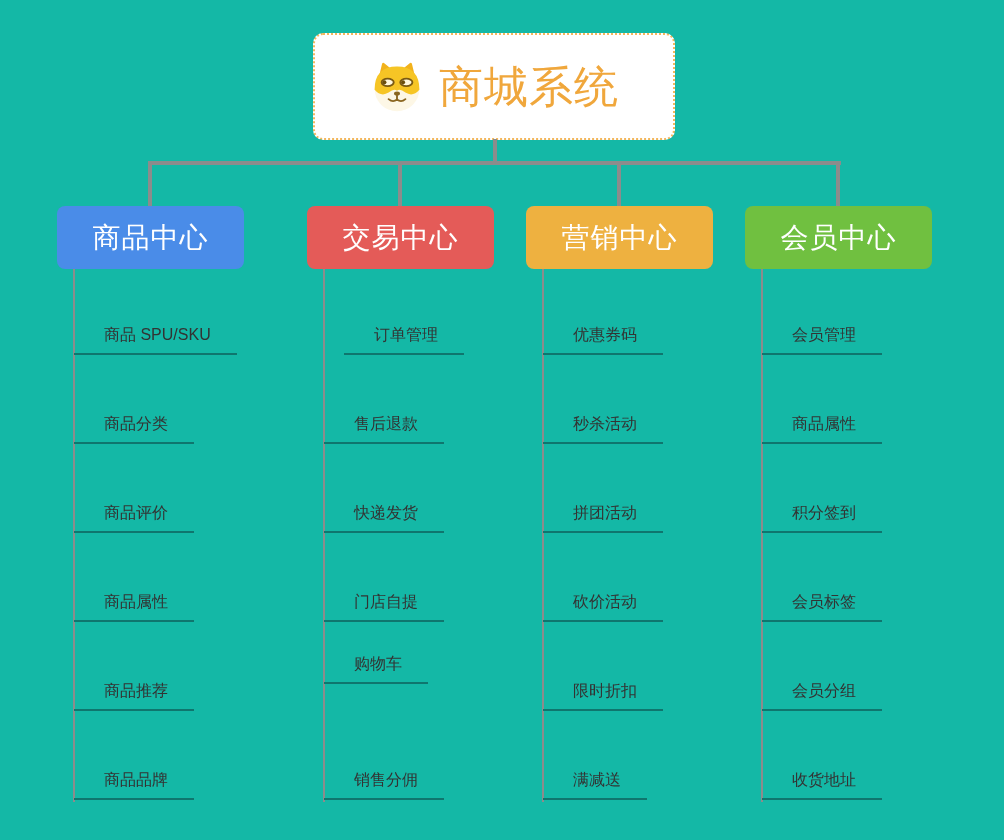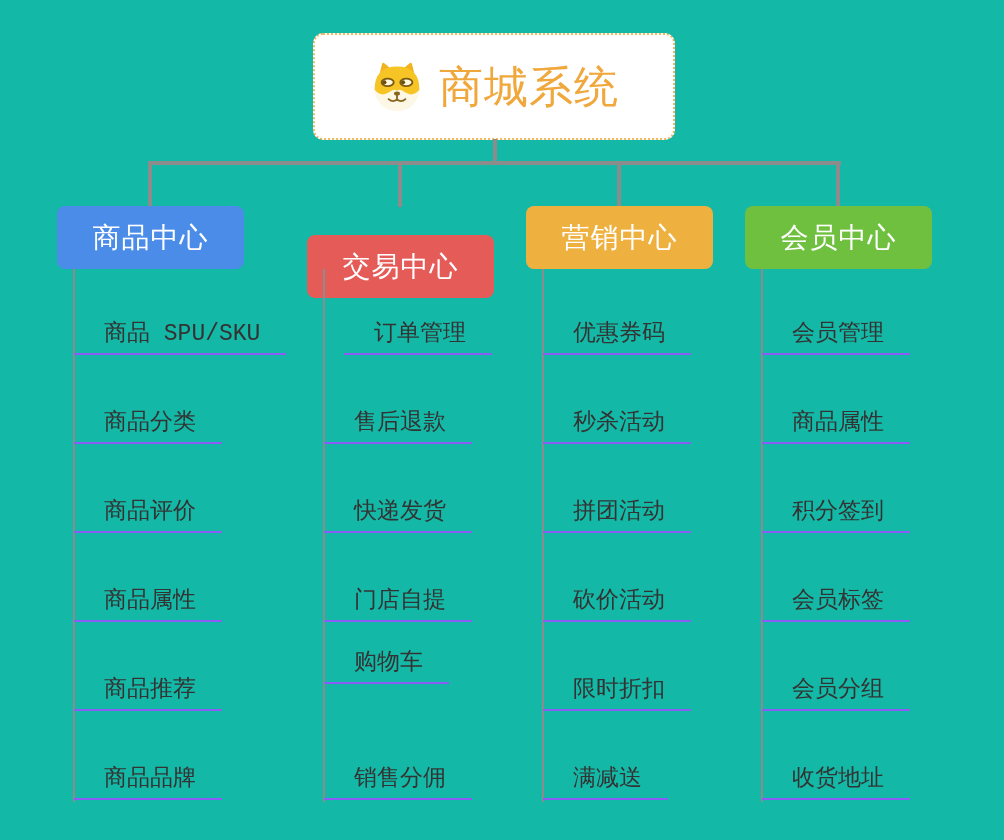--- a/index.html
+++ b/index.html
@@ -26,22 +26,22 @@
     display:flex;align-items:center;justify-content:center;
     color:#ffffff;font-size:28px;letter-spacing:1px;
   }
 
   
   .stem{position:absolute;top:269px;width:2px;height:533px;background:#8c8c8c;}
 
   
   .leaf{
     position:absolute;display:inline-block;white-space:nowrap;
-    padding:0 26px 3px 30px;border-bottom:2px solid #8b5cf6;
-    font-size:23px;line-height:31px;color:#333333;font-family:Liberation Mono, monospace;
+    padding:0 26px 3px 30px;border-bottom:2px solid #0f766e;
+    font-size:16px;line-height:31px;color:#333333;
   }
 </style>
 </head>
 <body>
 
 <div class="canvas">
 
   <div class="root-node">
     <svg class="doge" viewBox="0 0 60 60" aria-hidden="true">
       <path d="M10 22 L14 5 Q15 3 17 5 L27 13 Z" fill="#f2b21c"></path>
@@ -60,21 +60,21 @@
   </div>
 
   <div class="line stub"></div>
   <div class="line hline"></div>
   <div class="line drop" style="left:148px"></div>
   <div class="line drop" style="left:398px"></div>
   <div class="line drop" style="left:617px"></div>
   <div class="line drop" style="left:836px"></div>
 
   <div class="branch-node" style="left: 57px; background: rgb(74, 140, 232);">商品中心</div>
-  <div class="branch-node" style="left: 307px; background: rgb(228, 91, 88); margin-top: 29px;">交易中心</div>
+  <div class="branch-node" style="left: 307px; background: rgb(228, 91, 88);">交易中心</div>
   <div class="branch-node" style="left: 526px; background: rgb(238, 177, 64);">营销中心</div>
   <div class="branch-node" style="left: 745px; background: rgb(112, 192, 64);">会员中心</div>
 
   <div class="stem" style="left:73px"></div>
   <div class="stem" style="left:323px"></div>
   <div class="stem" style="left:542px"></div>
   <div class="stem" style="left:761px"></div>
 
   <div class="leaf" style="left:74px;top:319px">商品 SPU/SKU</div>
   <div class="leaf" style="left:74px;top:408px">商品分类</div>

